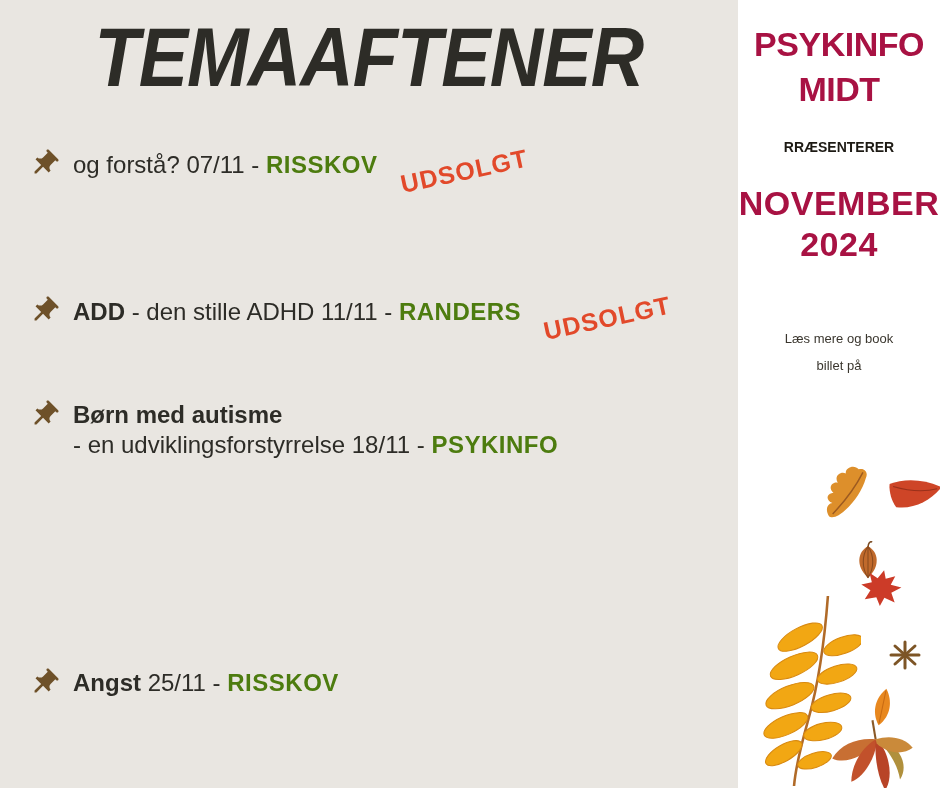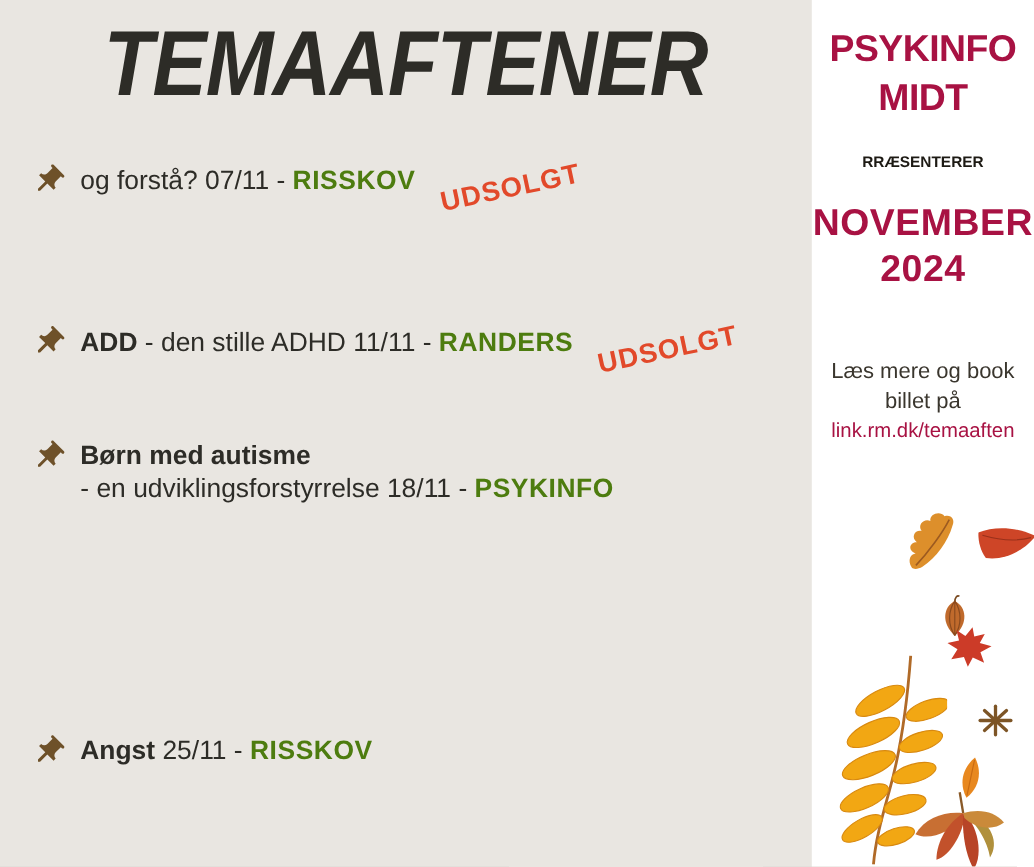--- a/index.html
+++ b/index.html
@@ -35,21 +35,21 @@
     position:absolute; right:0; top:0; width:202px; height:788px;
     background:#ffffff; overflow:hidden; text-align:center;
   }
   .sb-abs { position:absolute; left:0; width:100%; }
   .brand { top:22px; font-size:34px; line-height:45px; font-weight:700;
            color:#a81243; letter-spacing:-0.5px; }
   .presents { top:136px; font-size:14px; line-height:22px; font-weight:700;
               color:#1d1a14; }
   .month { top:183px; font-size:34px; line-height:41px; font-weight:700;
            color:#a81243; letter-spacing:0.5px; }
-  .cta { top:325px; font-size:20px; line-height:27px; font-weight:400;
+  .cta { top:325px; font-size:13px; line-height:27px; font-weight:400;
          color:#3a362e; }
   .link-line { top:379px; font-size:18.5px; line-height:24px; font-weight:400;
                color:#a81243; }
   .leaf { position:absolute; }
   .leaf svg { width:100%; height:100%; display:block; }
 </style>
 </head>
 <body>
 
 <div class="poster">
@@ -122,21 +122,20 @@
     <div class="sb-abs month">
       <div>NOVEMBER</div>
       <div>2024</div>
     </div>
 
     <div class="sb-abs cta">
       <div>Læs mere og book</div>
       <div>billet på</div>
     </div>
 
-    <div class="sb-abs link-line">link.rm.dk/temaaften</div>
 
     <span class="leaf" style="left:80px;top:466px;width:56px;height:50px;transform:rotate(-18deg)">
       <svg viewBox="0 0 52 48">
         <path d="M3 42 C1 34 6 30 10 31 C4 26 8 20 14 22 C10 16 16 11 21 14 C19 7 27 4 31 8 C32 2 42 2 44 8 C50 8 52 14 48 18 C40 30 26 40 12 44 C8 45 4 44 3 42 Z" fill="#dd8f2b"></path>
         <path d="M7 41 C20 34 37 22 47 12" stroke="#9c5a20" stroke-width="1.4" fill="none"></path>
       </svg>
     </span>
 
     <span class="leaf" style="left:150px;top:478px;width:58px;height:36px;transform:rotate(8deg)">
       <svg viewBox="0 0 58 36">

